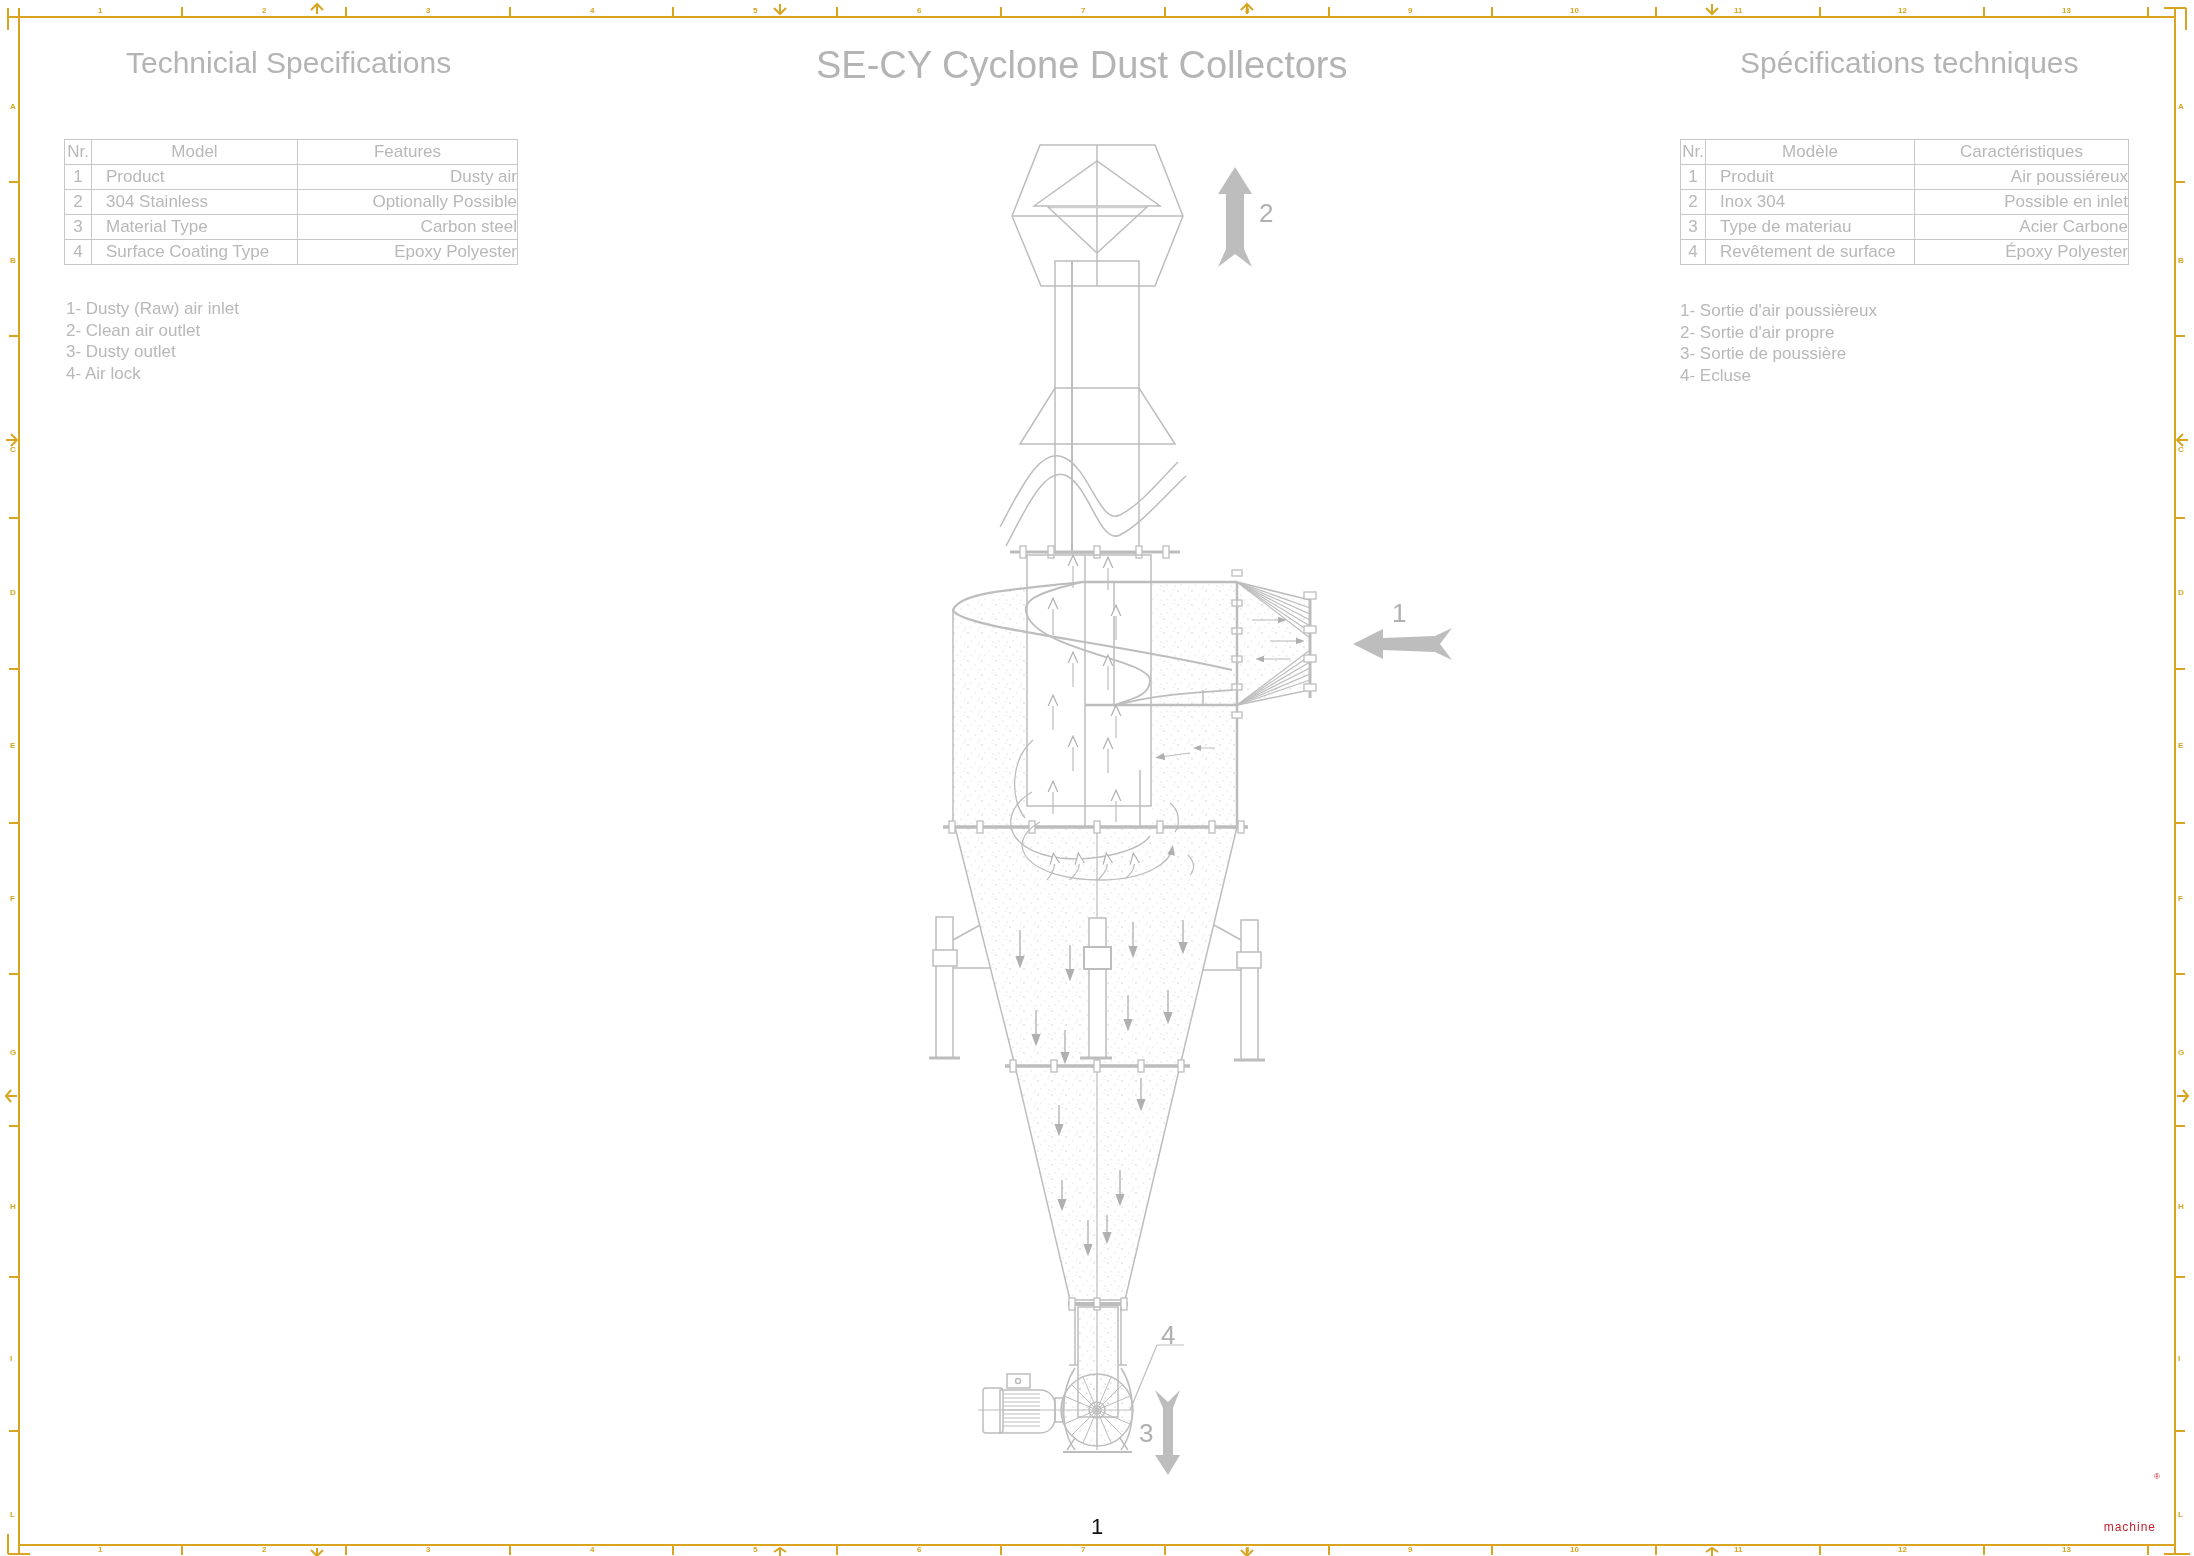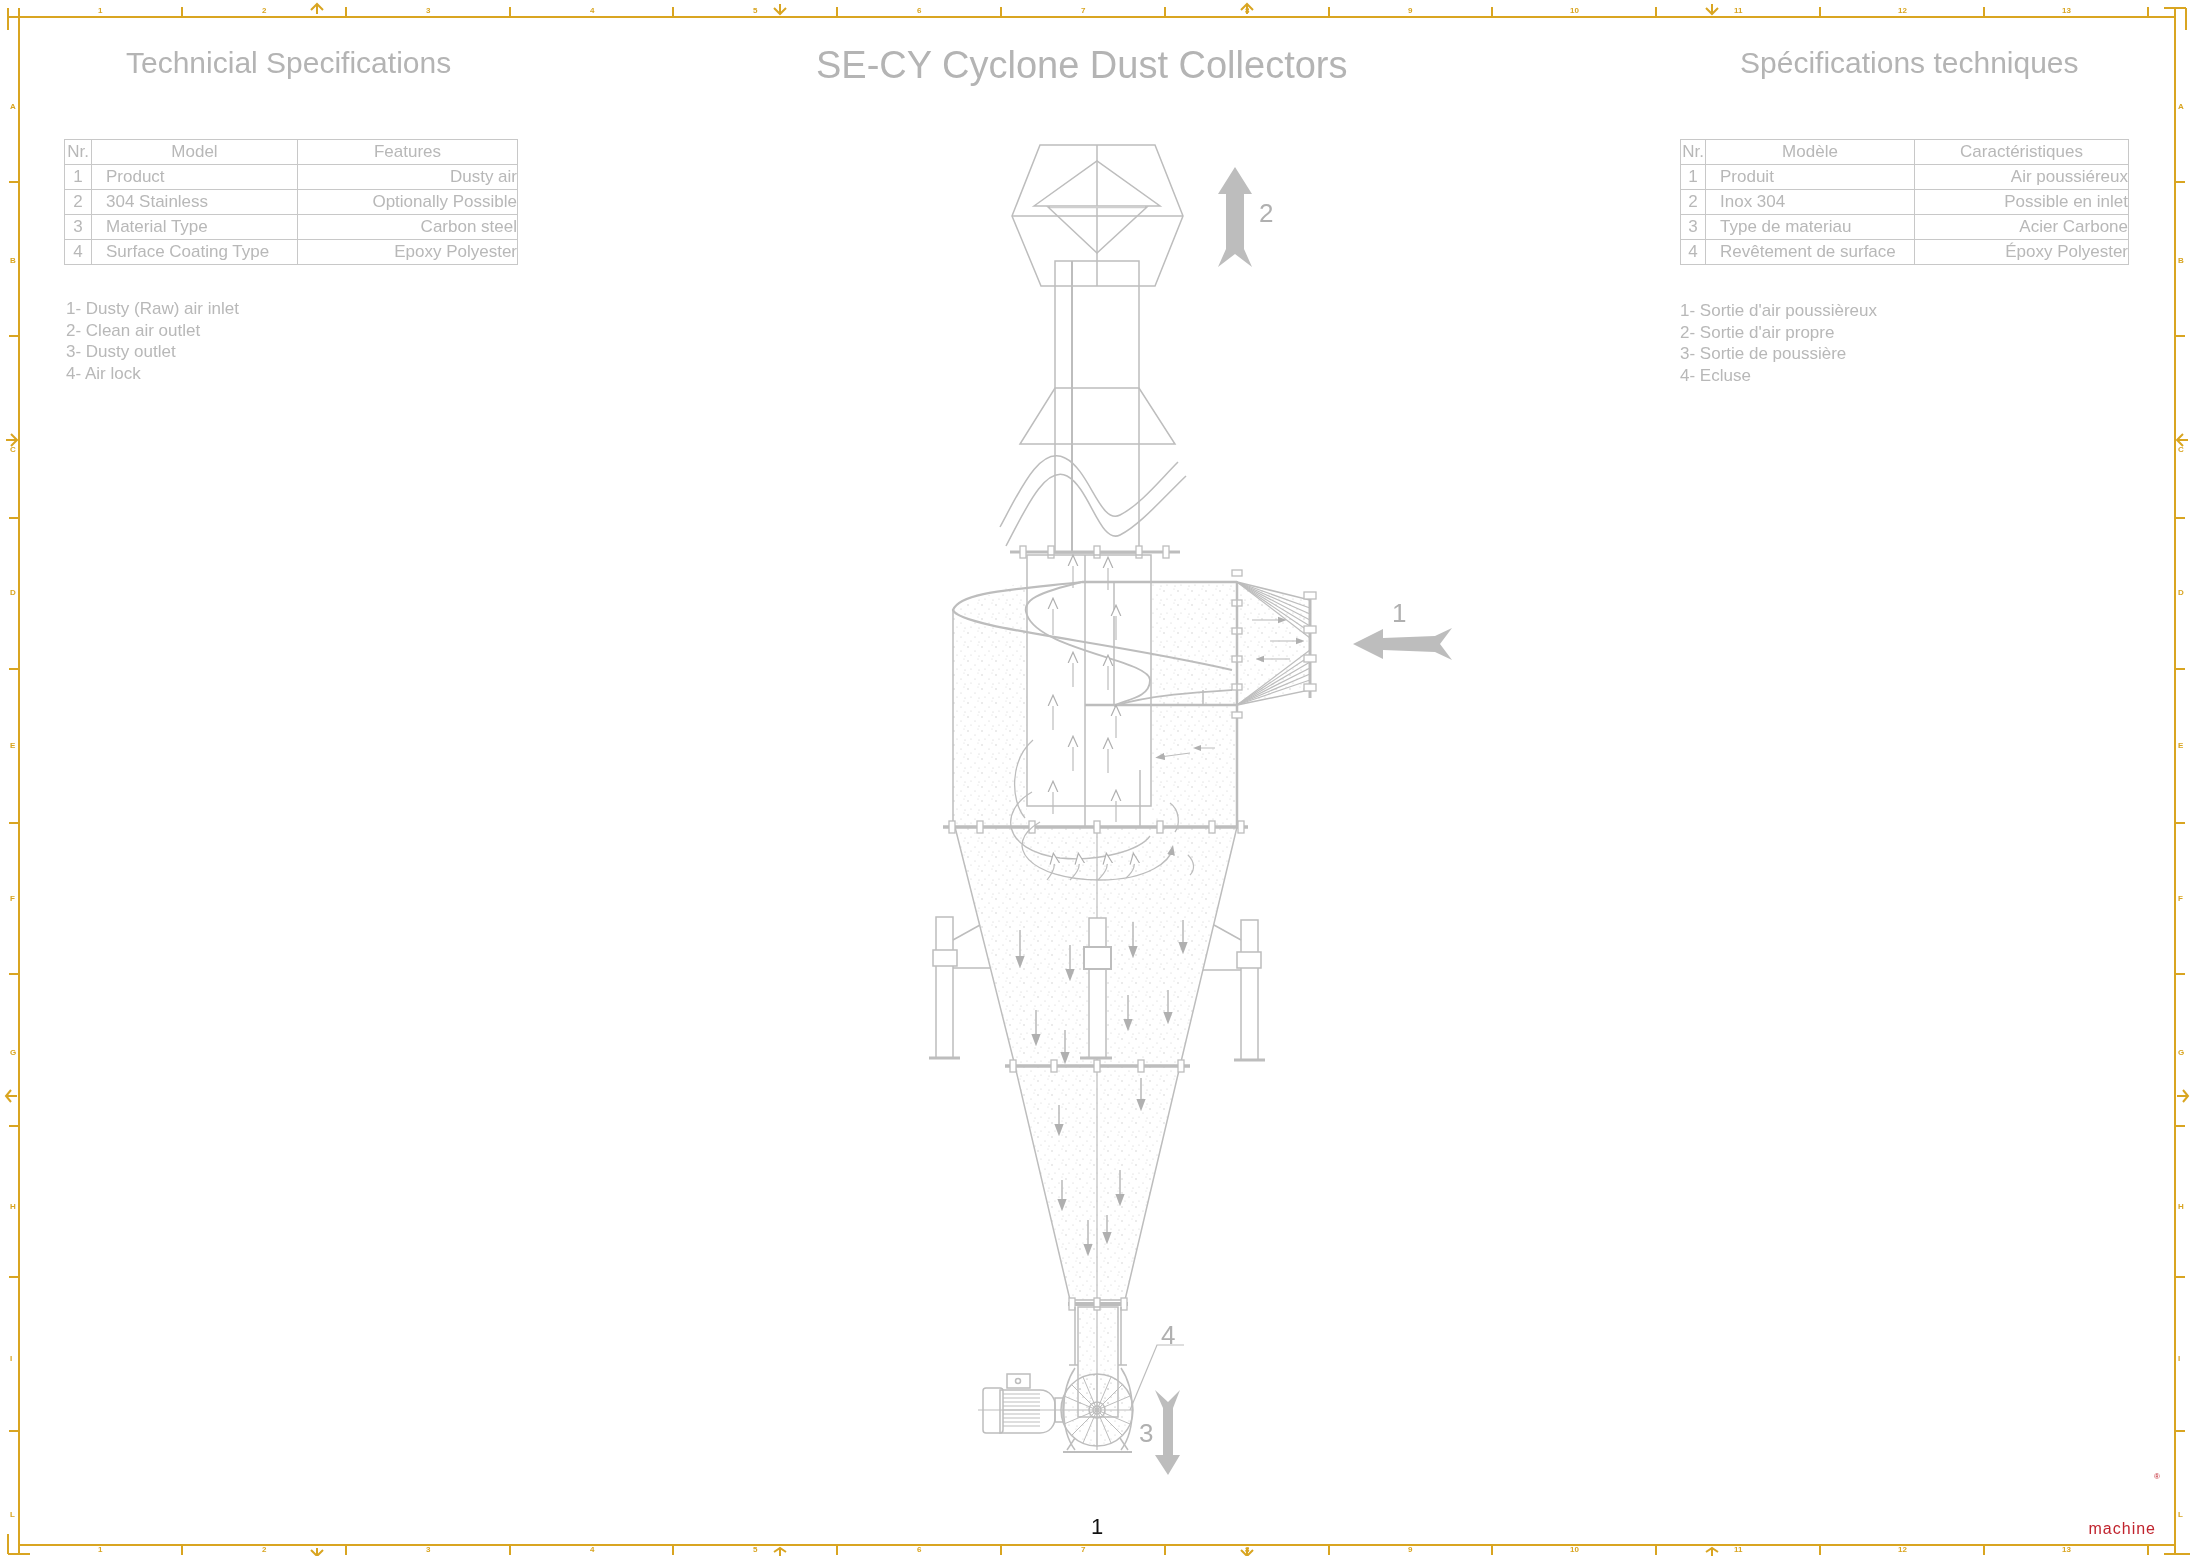--- a/index.html
+++ b/index.html
@@ -15,21 +15,21 @@
   table.spec td.col { padding-left: 14px; }
   table.spec td.col2 { padding-left: 12px; text-align: right; }
   .legend { position: absolute; font-size: 17px; color: #b8b8b8; line-height: 21.5px; }
   .legend div { white-space: nowrap; }
   .callout { position: absolute; font-size: 26px; color: #b0b0b0; }
   .page-num { position: absolute; left: 1091px; top: 1514px; font-size: 22px; color: #111; }
   .ruler-lbl { position: absolute; font-size: 8px; font-weight: bold; color: #d9a521; }
   .logo { position: absolute; left: 1885px; top: 1466px; width: 275px; height: 70px; }
   .logo-word { position: absolute; left: 0; top: 0; font-size: 52px; font-weight: bold; font-style: italic; color: #8c8c8c; letter-spacing: -1px; }
   .logo-word .s { color: #e0232d; font-size: 58px; }
-  .logo-sub { position: absolute; right: 4px; top: 54px; font-size: 16px; color: #c0232d; letter-spacing: 1px; }
+  .logo-sub { position: absolute; right: 4px; top: 54px; font-size: 12px; color: #c0232d; letter-spacing: 1px; }
   .logo-reg { position: absolute; right: 0; top: 6px; font-size: 8px; color: #c0232d; }
 </style>
 </head>
 <body>
 
 <svg id="frame" width="2194" height="1556" viewBox="0 0 2194 1556">
   <g stroke="#d9a521" stroke-width="2" fill="none">
     <rect x="19" y="17" width="2156" height="1528"></rect>
 
     <path d="M8 8 L8 30 M8 17 L30 17 M19 8 L19 30"></path>

